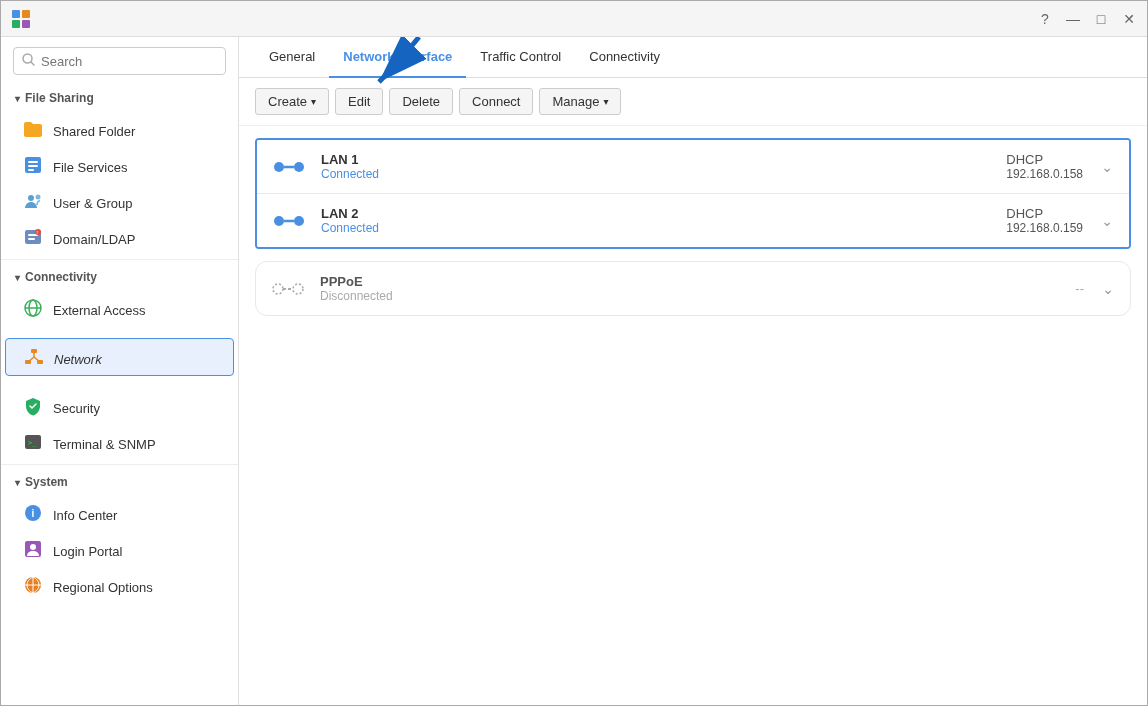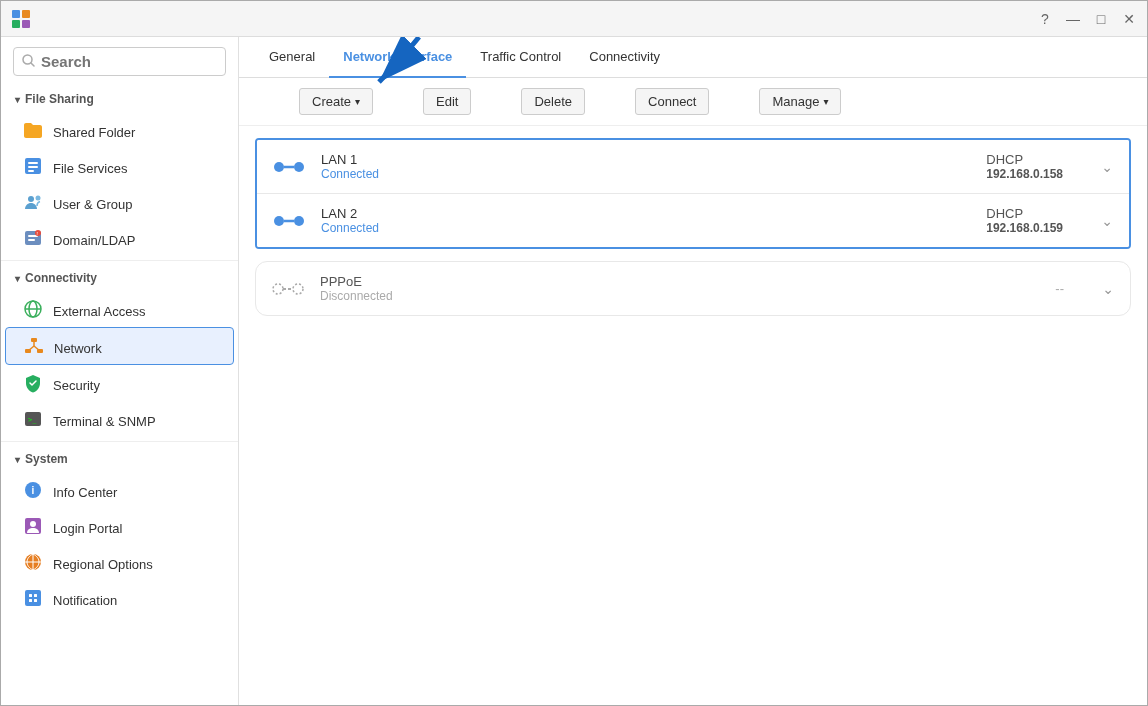--- a/index.html
+++ b/index.html
@@ -75,25 +75,24 @@
       border: 1px solid #ccc;
       border-radius: 4px;
       display: flex;
       align-items: center;
       padding: 5px 8px;
       background: #fff;
     }
     .search-box input {
       border: none;
       outline: none;
-      font-size: 15px;
+      font-size: 13px;
       color: #999;
       width: 100%;
       background: transparent;
-      font-weight: bold;
     }
     .search-icon-svg {
       color: #aaa;
       margin-right: 6px;
       font-size: 12px;
     }
 
     .sidebar-section-header {
       display: flex;
       align-items: center;
@@ -115,22 +114,23 @@
       padding: 8px 14px 8px 22px;
       cursor: pointer;
       color: #333;
       font-size: 13px;
       border-radius: 0;
     }
     .sidebar-item.active {
       background: #e8f0fe;
       border: 1.5px solid #4a90e2;
       border-radius: 4px;
-      margin: 0 4px;
+      margin: 12px 4px;
       padding-left: 18px;
+      font-style: italic;
     }
     .sidebar-item-icon {
       width: 20px;
       height: 20px;
       margin-right: 10px;
       flex-shrink: 0;
       display: flex;
       align-items: center;
       justify-content: center;
       font-size: 16px;
@@ -179,21 +179,20 @@
       padding: 5px 12px;
       border: 1px solid #ccc;
       background: #f5f5f5;
       border-radius: 3px;
       cursor: pointer;
       font-size: 13px;
       color: #333;
       display: flex;
       align-items: center;
       gap: 4px;
-      margin-left: 44px;
     }
     .toolbar-btn .dropdown-arrow { font-size: 10px; }
 
     
     .interface-list {
       flex: 1;
       overflow-y: auto;
       padding: 12px 16px;
     }
 
@@ -226,46 +225,45 @@
     }
 
     .conn-icon {
       width: 32px;
       height: 20px;
       margin-right: 16px;
       flex-shrink: 0;
     }
 
     .interface-name {
-      font-weight: 400;
+      font-weight: 700;
       font-size: 13px;
       color: #333;
     }
     .interface-status-connected {
       color: #4a90e2;
       font-size: 12px;
     }
     .interface-status-disconnected {
       color: #aaa;
       font-size: 12px;
     }
 
     .interface-info {
       margin-left: auto;
-      margin-right: 50px;
+      margin-right: 30px;
       text-align: left;
     }
     .interface-info .proto {
       font-size: 13px;
       color: #555;
     }
     .interface-info .ip {
       font-size: 12px;
       color: #555;
-      font-weight: bold;
     }
     .interface-info .empty {
       font-size: 13px;
       color: #aaa;
     }
 
     .chevron-right {
       position: absolute;
       right: 16px;
       color: #999;
@@ -457,32 +455,20 @@
             <circle cx="10" cy="10" r="8" fill="#e67e22"></circle>
             <path d="M10 2C6 4 4 7 4 10s2 6 6 8" stroke="white" stroke-width="1" fill="none"></path>
             <path d="M10 2C14 4 16 7 16 10s-2 6-6 8" stroke="white" stroke-width="1" fill="none"></path>
             <line x1="2" y1="10" x2="18" y2="10" stroke="white" stroke-width="1"></line>
             <line x1="10" y1="2" x2="10" y2="18" stroke="white" stroke-width="1"></line>
           </svg>
         </span>
         <span>Regional Options</span>
       </div>
 
-      <div class="sidebar-item">
-        <span class="sidebar-item-icon">
-          <svg width="20" height="20" viewBox="0 0 20 20">
-            <rect x="2" y="2" width="16" height="16" rx="2" fill="#4a90e2"></rect>
-            <rect x="6" y="6" width="3" height="3" rx="0.5" fill="white"></rect>
-            <rect x="11" y="6" width="3" height="3" rx="0.5" fill="white"></rect>
-            <rect x="6" y="11" width="3" height="3" rx="0.5" fill="white"></rect>
-            <rect x="11" y="11" width="3" height="3" rx="0.5" fill="white"></rect>
-          </svg>
-        </span>
-        <span>Notification</span>
-      </div>
 
     </div>
 
     <div class="content">
 
       <div style="position:relative; height:0; overflow:visible; z-index:10;">
         <div style="position:absolute; left:130px; top:-5px; pointer-events:none;">
           <svg width="80" height="60" viewBox="0 0 80 60">
             <defs>
               <marker id="arrowhead" markerWidth="10" markerHeight="7" refX="10" refY="3.5" orient="auto">

